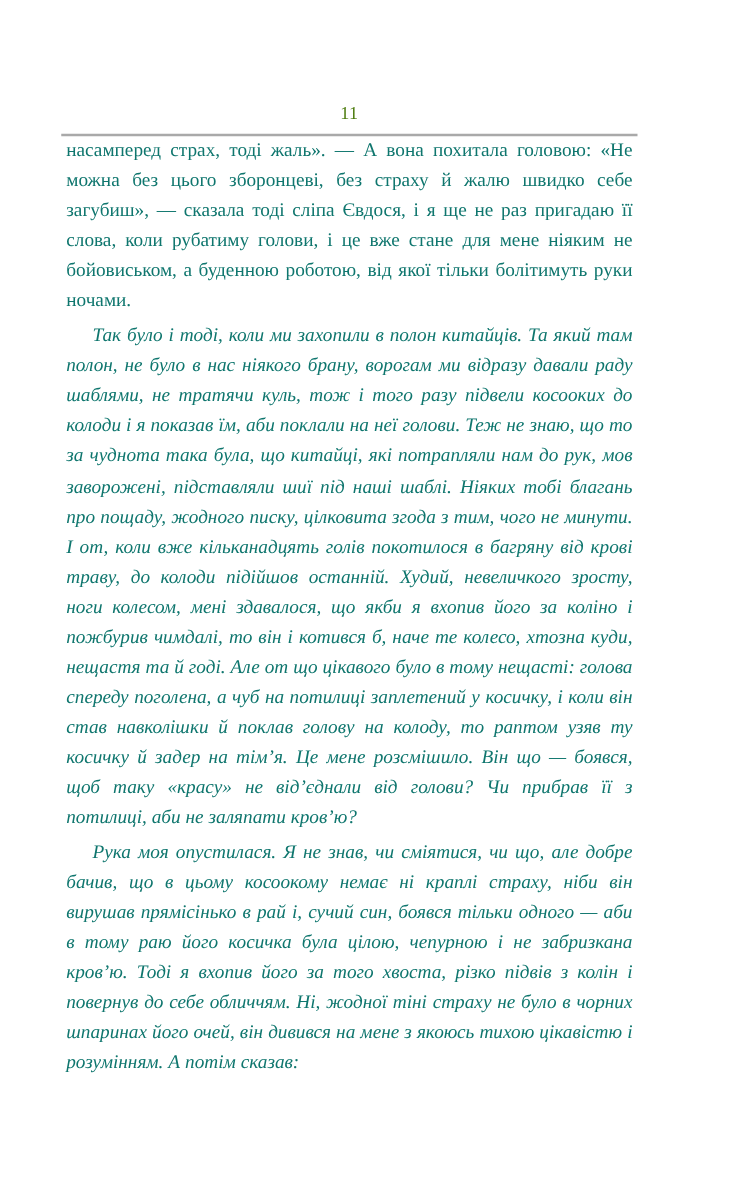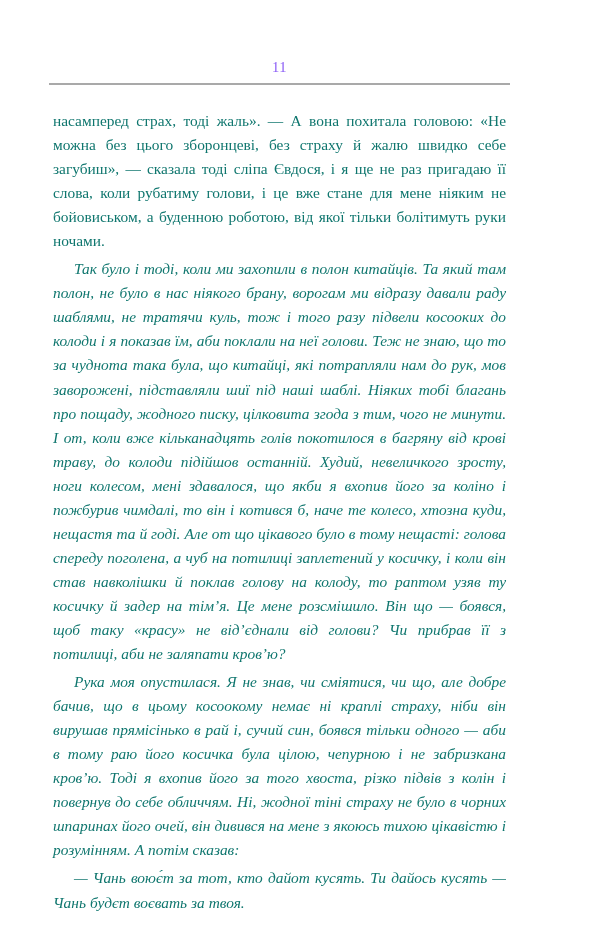--- a/index.html
+++ b/index.html
@@ -31,22 +31,23 @@
     top: 58px;
     width: 461px;
   }
 
   .folio {
     display: block;
     text-align: center;
     font-family: "Liberation Serif", "DejaVu Serif", serif;
     font-size: 14.5px;
     line-height: 18px;
-    color: #8b5cf6;
+    color: #4d7c0f;
     letter-spacing: 0.4px;
+    margin-top: 24px;
   }
 
   .head-rule {
     display: block;
     margin-top: 7px;
     width: 461px;
     height: 2px;
     background: #a9a9a9;
   }
 
@@ -88,16 +89,15 @@
 
   <div class="running-head">
     <span class="folio">11</span>
     <span class="head-rule"></span>
   </div>
 
   <div class="text-block">
     <p class="para">насамперед страх, тоді жаль». — А вона похитала головою: «Не можна без цього зборонцеві, без страху й жалю швидко себе загубиш», — сказала тоді сліпа Євдося, і я ще не раз пригадаю її слова, коли рубатиму голови, і це вже стане для мене ніяким не бойовиськом, а буденною роботою, від якої тільки болітимуть руки ночами.</p>
     <p class="para indent">Так було і тоді, коли ми захопили в полон китайців. Та який там полон, не було в нас ніякого брану, ворогам ми відразу давали раду шаблями, не тратячи куль, тож і того разу підвели косооких до колоди і я показав їм, аби поклали на неї голови. Теж не знаю, що то за чуднота така була, що китайці, які потрапляли нам до рук, мов заворожені, підставляли шиї під наші шаблі. Ніяких тобі благань про пощаду, жодного писку, цілковита згода з тим, чого не минути. І от, коли вже кільканадцять голів покотилося в багряну від крові траву, до колоди підійшов останній. Худий, невеличкого зросту, ноги колесом, мені здавалося, що якби я вхопив його за коліно і пожбурив чимдалі, то він і котився б, наче те колесо, хтозна куди, нещастя та й годі. Але от що цікавого було в тому нещасті: голова спереду поголена, а чуб на потилиці заплетений у косичку, і коли він став навколішки й поклав голову на колоду, то раптом узяв ту косичку й задер на тім’я. Це мене розсмішило. Він що — боявся, щоб таку «красу» не від’єднали від голови? Чи прибрав її з потилиці, аби не заляпати кров’ю?</p>
     <p class="para indent">Рука моя опустилася. Я не знав, чи сміятися, чи що, але добре бачив, що в цьому косоокому немає ні краплі страху, ніби він вирушав прямісінько в рай і, сучий син, боявся тільки одного — аби в тому раю його косичка була цілою, чепурною і не забризкана кров’ю. Тоді я вхопив його за того хвоста, різко підвів з колін і повернув до себе обличчям. Ні, жодної тіні страху не було в чорних шпаринах його очей, він дивився на мене з якоюсь тихою цікавістю і розумінням. А потім сказав:</p>
-    <p class="para indent">— Чань воює́т за тот, кто дайот кусять. Ти дайось кусять — Чань будєт воєвать за твоя.</p>
   </div>
 
 </div>
 
 </body></html>

